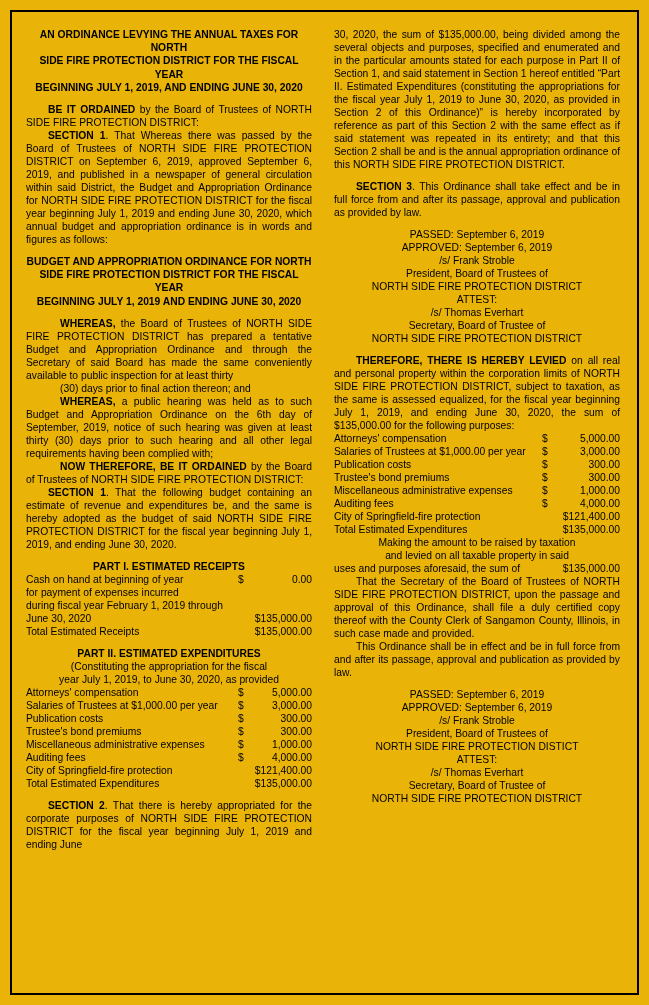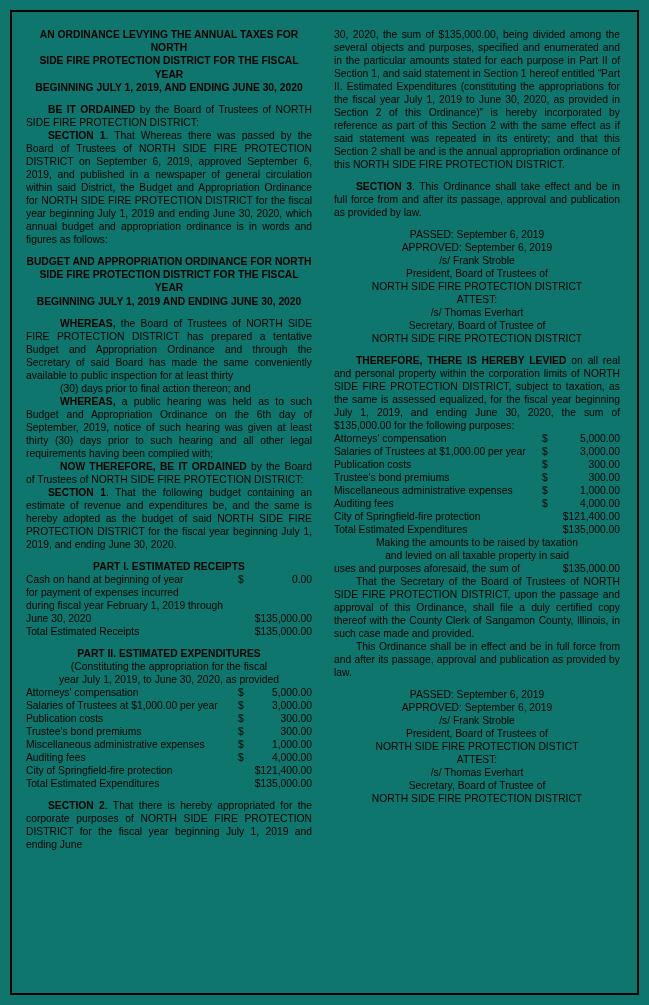--- a/index.html
+++ b/index.html
@@ -12,21 +12,21 @@
     height: 1005px;
     font-family: "Liberation Sans", sans-serif;
     color: #000000;
   }
   .page {
     position: relative;
     width: 649px;
     height: 1005px;
     box-sizing: border-box;
     padding: 10px;
-    background: #0f766e;
+    background: #eab308;
   }
   .frame {
     box-sizing: border-box;
     width: 100%;
     height: 100%;
     border: 2px solid #000;
     padding: 16px 14px 10px 14px;
   }
   .cols {
     display: flex;
@@ -270,21 +270,21 @@
             <span class="dollar"></span>
             <span class="amt">$121,400.00</span>
           </div>
           <div class="row wide">
             <span class="label">Total Estimated Expenditures</span>
             <span class="dollar"></span>
             <span class="amt">$135,000.00</span>
           </div>
         </div>
 
-        <p class="plain-line">Making the amounts to be raised by taxation</p>
+        <p class="plain-line">Making the amount to be raised by taxation</p>
         <p class="plain-line">and levied on all taxable property in said</p>
 
         <div class="row">
           <span class="label">uses and purposes aforesaid, the sum of</span>
           <span class="dollar"></span>
           <span class="amt">$135,000.00</span>
         </div>
 
         <p class="p">That the Secretary of the Board of Trustees of NORTH SIDE FIRE PROTECTION DISTRICT, upon the passage and approval of this Ordinance, shall file a duly certified copy thereof with the County Clerk of Sangamon County, Illinois, in such case made and provided.</p>
 

